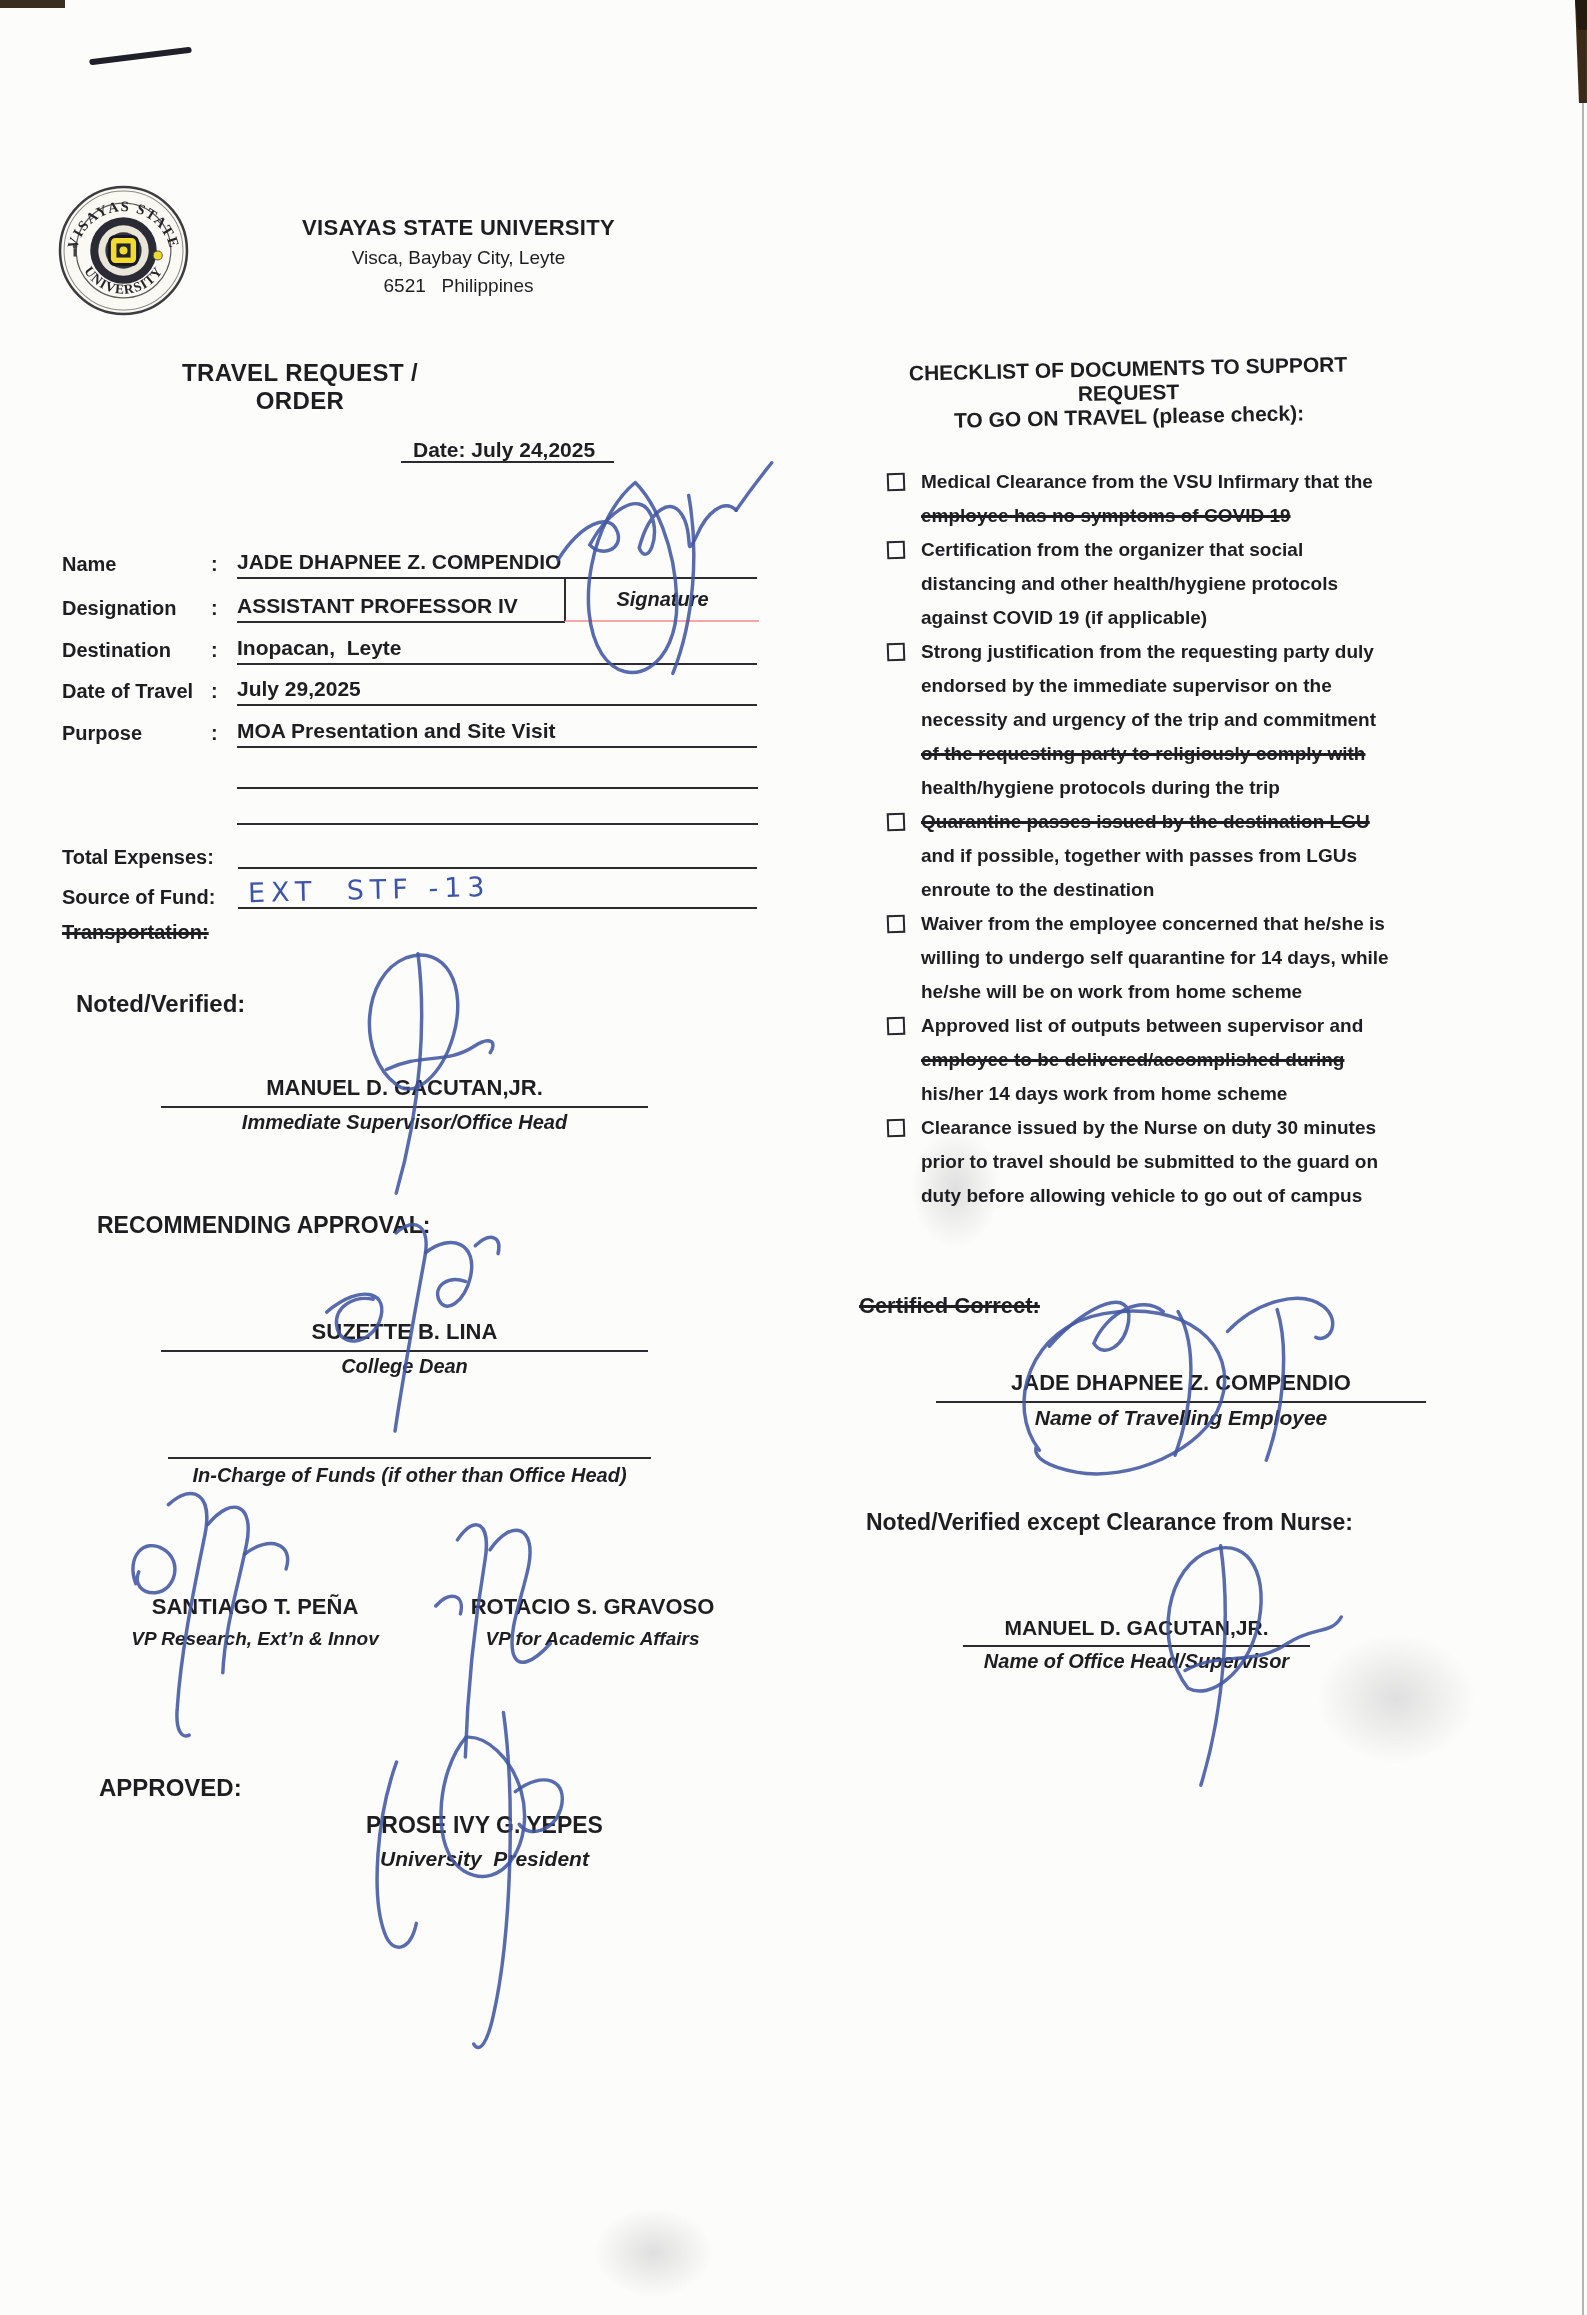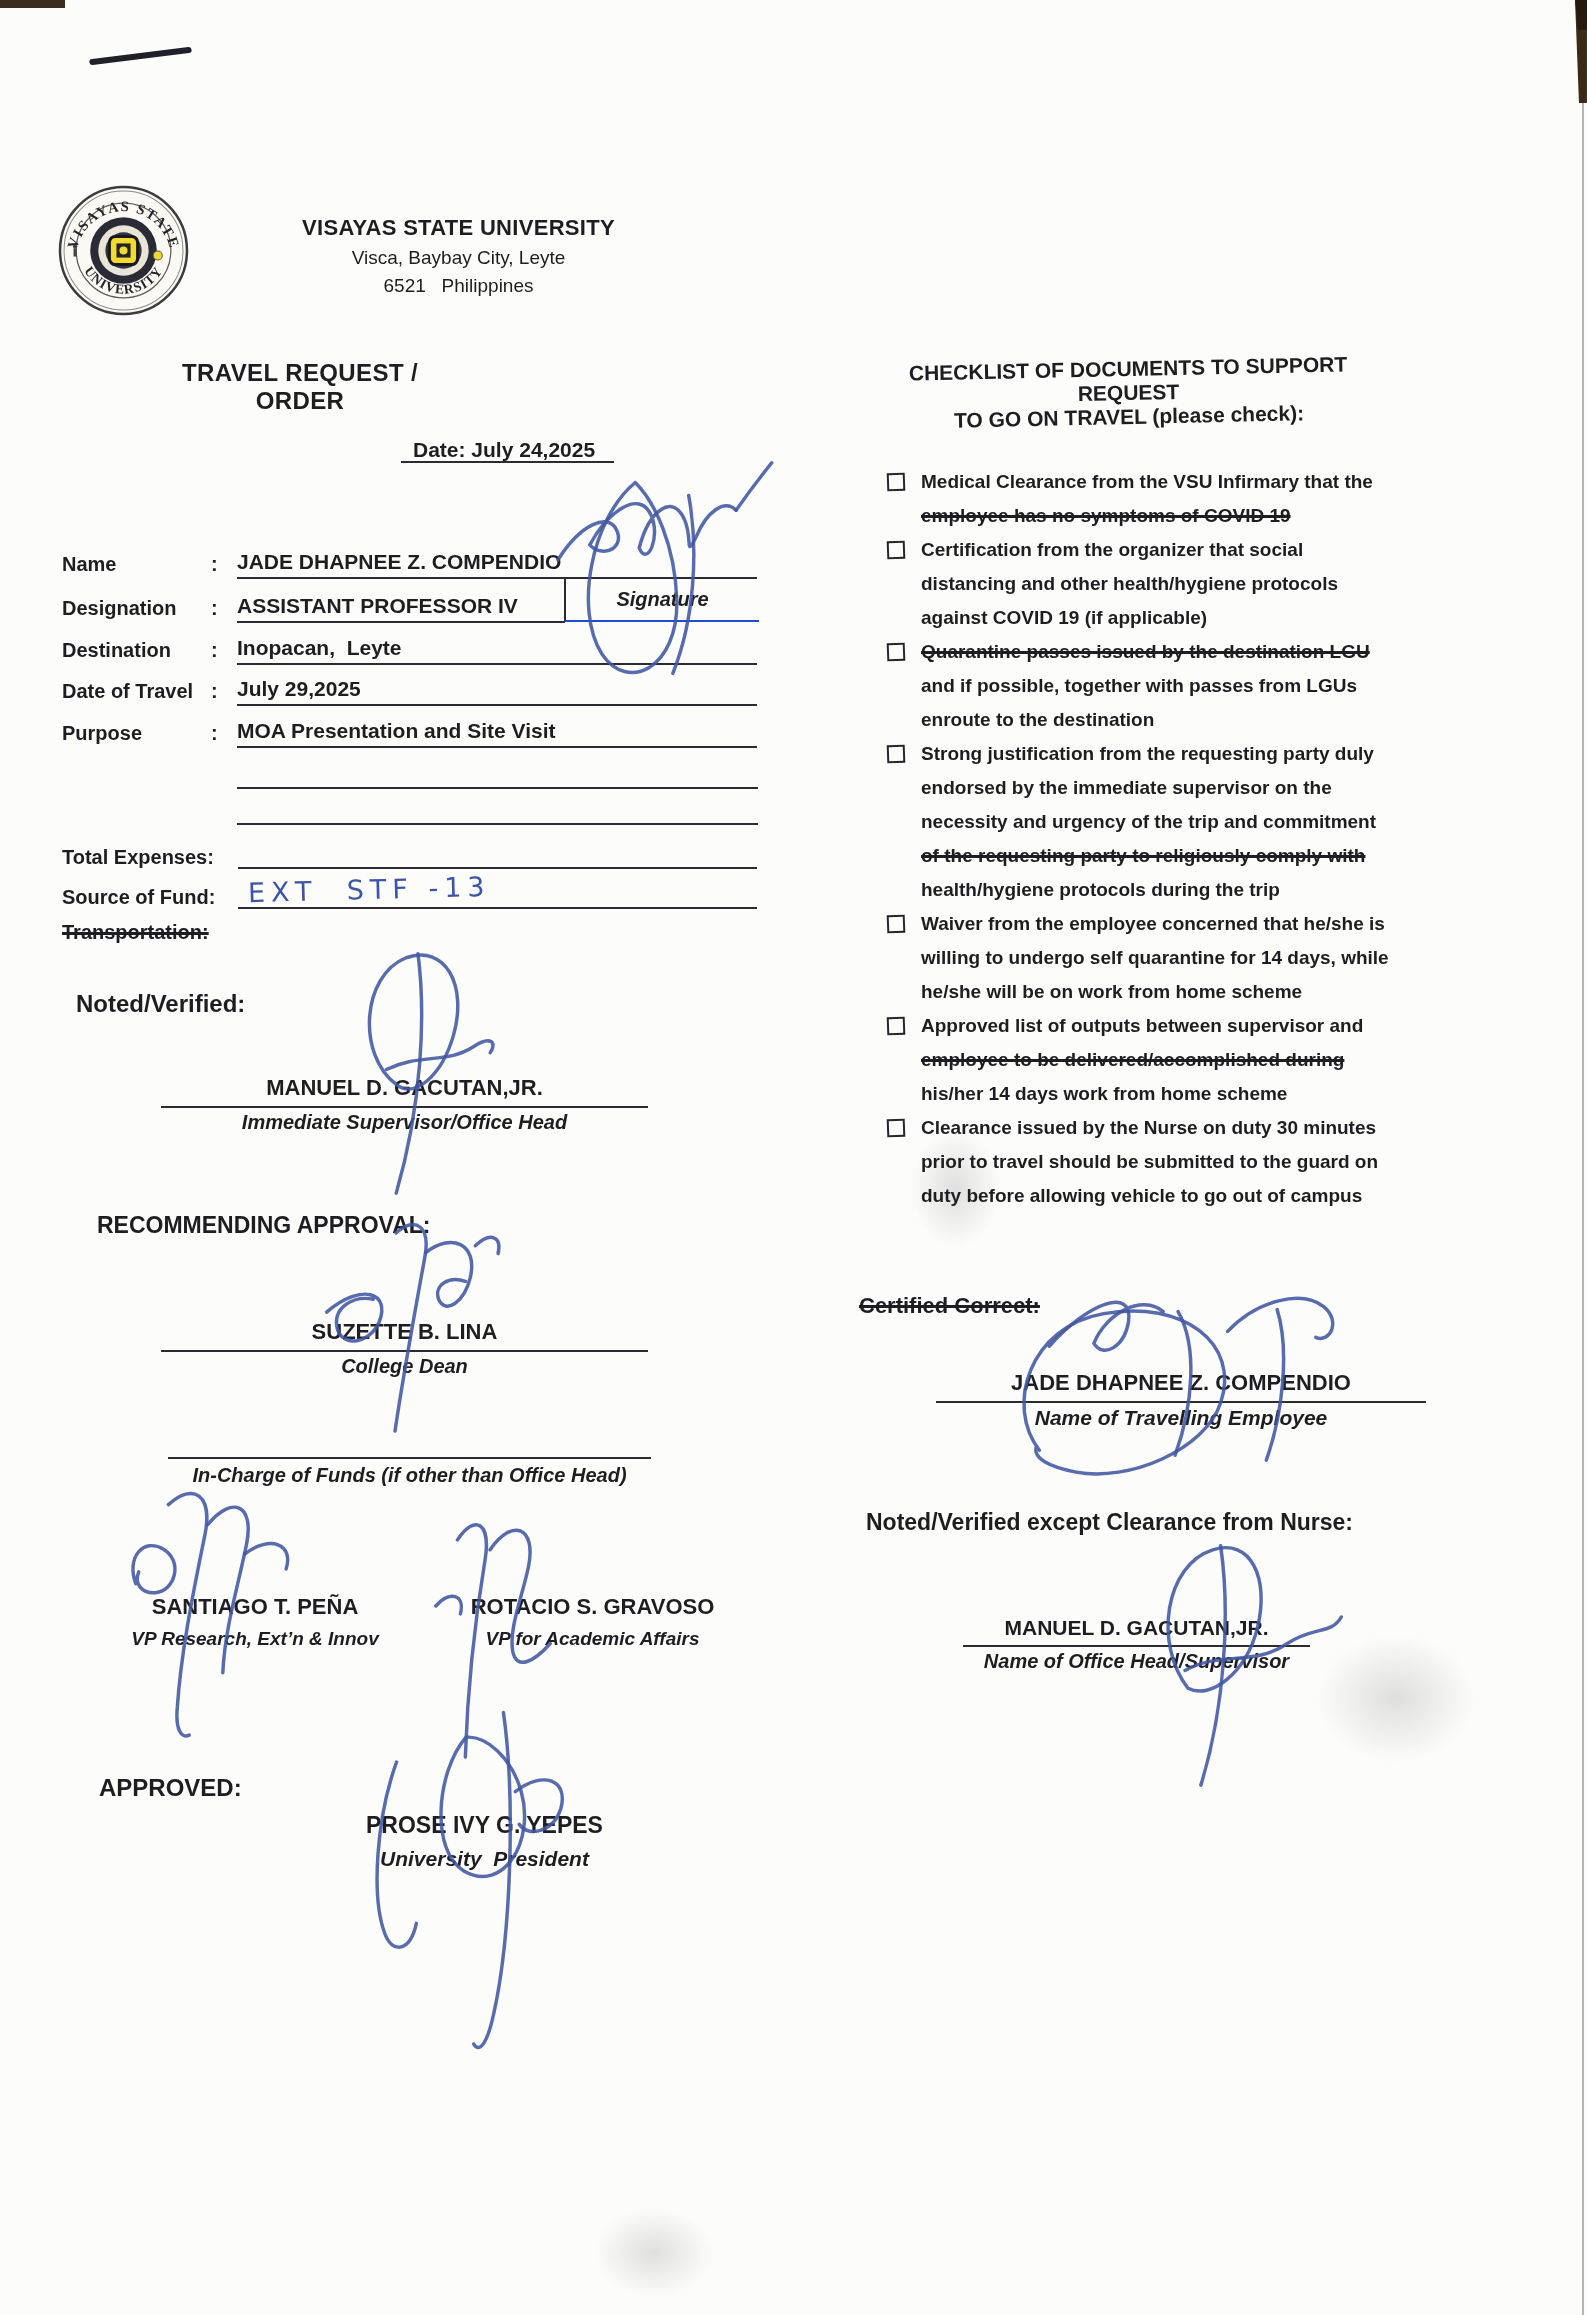--- a/index.html
+++ b/index.html
@@ -22,21 +22,21 @@
   .uline{position:absolute;border-bottom:2px solid #2b2b30;}
 
   
   .frow{position:absolute;left:62px;width:695px;display:flex;align-items:center;}
   .frow .lbl{width:149px;font-size:20px;font-weight:bold;flex:none;}
   .frow .colon{width:26px;font-size:20px;font-weight:bold;flex:none;}
   .frow .val{flex:1;font-size:21px;font-weight:bold;border-bottom:2px solid #2b2b30;
              padding-bottom:3px;white-space:pre;min-height:24px;}
   .frow .val.short{flex:none;width:328px;}
   .sigbox{position:absolute;left:564px;top:578px;width:193px;height:42px;
-          border-left:2px solid #2b2b30;border-bottom:2px solid #1d4ed8;
+          border-left:2px solid #2b2b30;border-bottom:2px solid #fca5a5;
           display:flex;align-items:center;justify-content:center;
           font-size:20px;font-weight:bold;font-style:italic;}
   .erow{position:absolute;left:62px;width:695px;display:flex;align-items:flex-end;}
   .erow .lbl{width:176px;font-size:20px;font-weight:bold;flex:none;}
   .erow .val{flex:1;font-size:20px;font-weight:bold;border-bottom:2px solid #2b2b30;
              padding-bottom:3px;min-height:24px;white-space:pre;}
   .ink-hand{display:inline-block;font-family:"DejaVu Sans",sans-serif;font-weight:400;
             color:#3c55a8;font-size:27px;letter-spacing:6px;transform:rotate(-1.5deg);
             margin-left:10px;line-height:20px;}
   .t-opt{margin-right:30px;}
@@ -202,31 +202,31 @@
         <span class="chk-line struck">employee has no symptoms of COVID 19</span>
       </li>
       <li class="chk-item">
         <span class="chk-box"></span>
         <span class="chk-line">Certification from the organizer that social</span>
         <span class="chk-line">distancing and other health/hygiene protocols</span>
         <span class="chk-line">against COVID 19 (if applicable)</span>
       </li>
       <li class="chk-item">
         <span class="chk-box"></span>
-        <span class="chk-line struck">Quarantine passes issued by the destination LGU</span>
-        <span class="chk-line">and if possible, together with passes from LGUs</span>
-        <span class="chk-line">enroute to the destination</span>
-      </li>
-      <li class="chk-item">
-        <span class="chk-box"></span>
         <span class="chk-line">Strong justification from the requesting party duly</span>
         <span class="chk-line">endorsed by the immediate supervisor on the</span>
         <span class="chk-line">necessity and urgency of the trip and commitment</span>
         <span class="chk-line struck">of the requesting party to religiously comply with</span>
         <span class="chk-line">health/hygiene protocols during the trip</span>
+      </li>
+      <li class="chk-item">
+        <span class="chk-box"></span>
+        <span class="chk-line struck">Quarantine passes issued by the destination LGU</span>
+        <span class="chk-line">and if possible, together with passes from LGUs</span>
+        <span class="chk-line">enroute to the destination</span>
       </li>
       <li class="chk-item">
         <span class="chk-box"></span>
         <span class="chk-line">Waiver from the employee concerned that he/she is</span>
         <span class="chk-line">willing to undergo self quarantine for 14 days, while</span>
         <span class="chk-line">he/she will be on work from home scheme</span>
       </li>
       <li class="chk-item">
         <span class="chk-box"></span>
         <span class="chk-line">Approved list of outputs between supervisor and</span>

